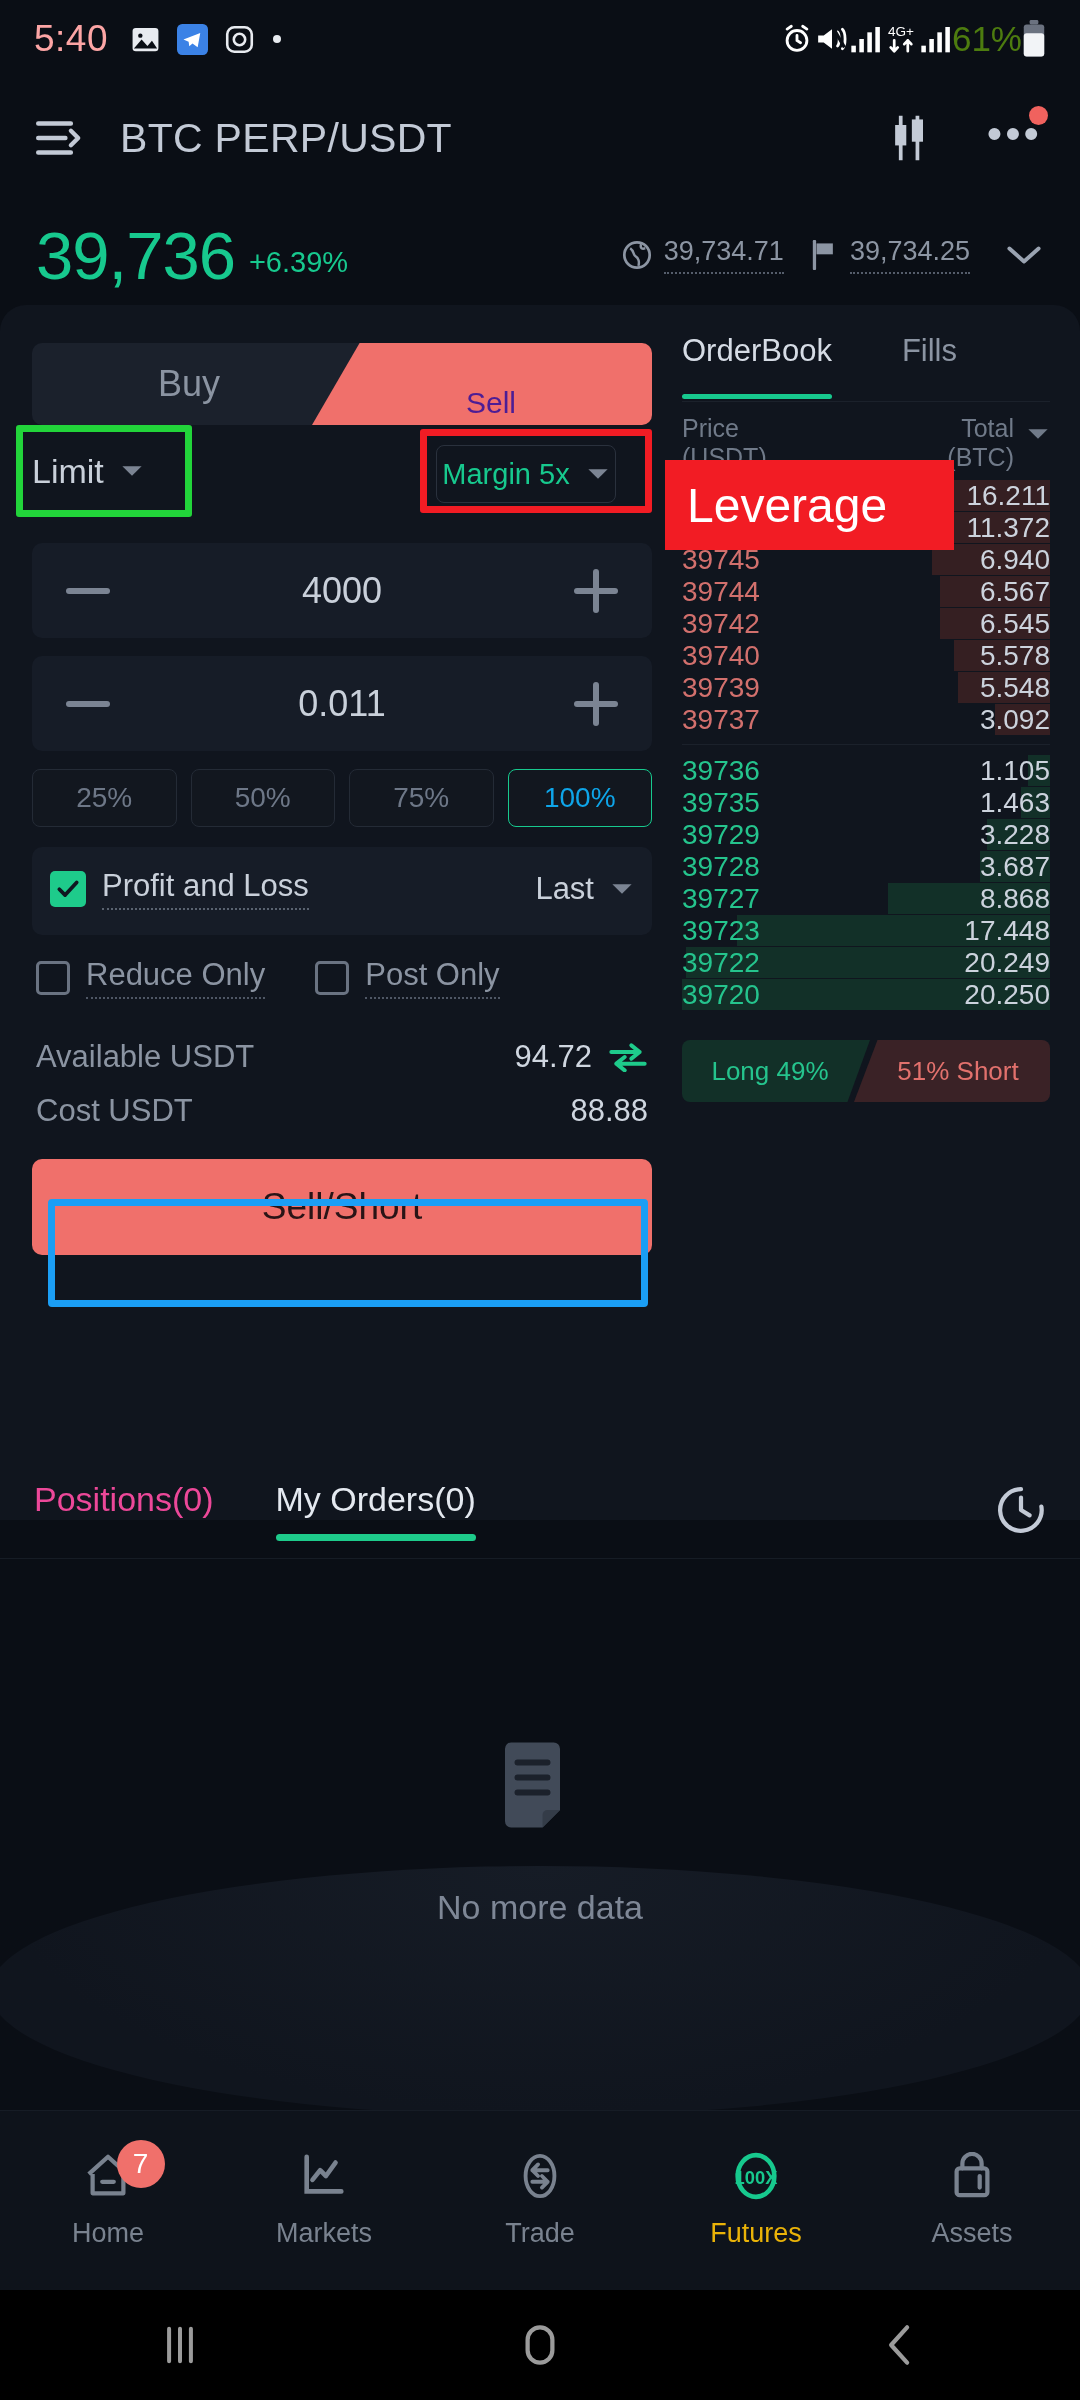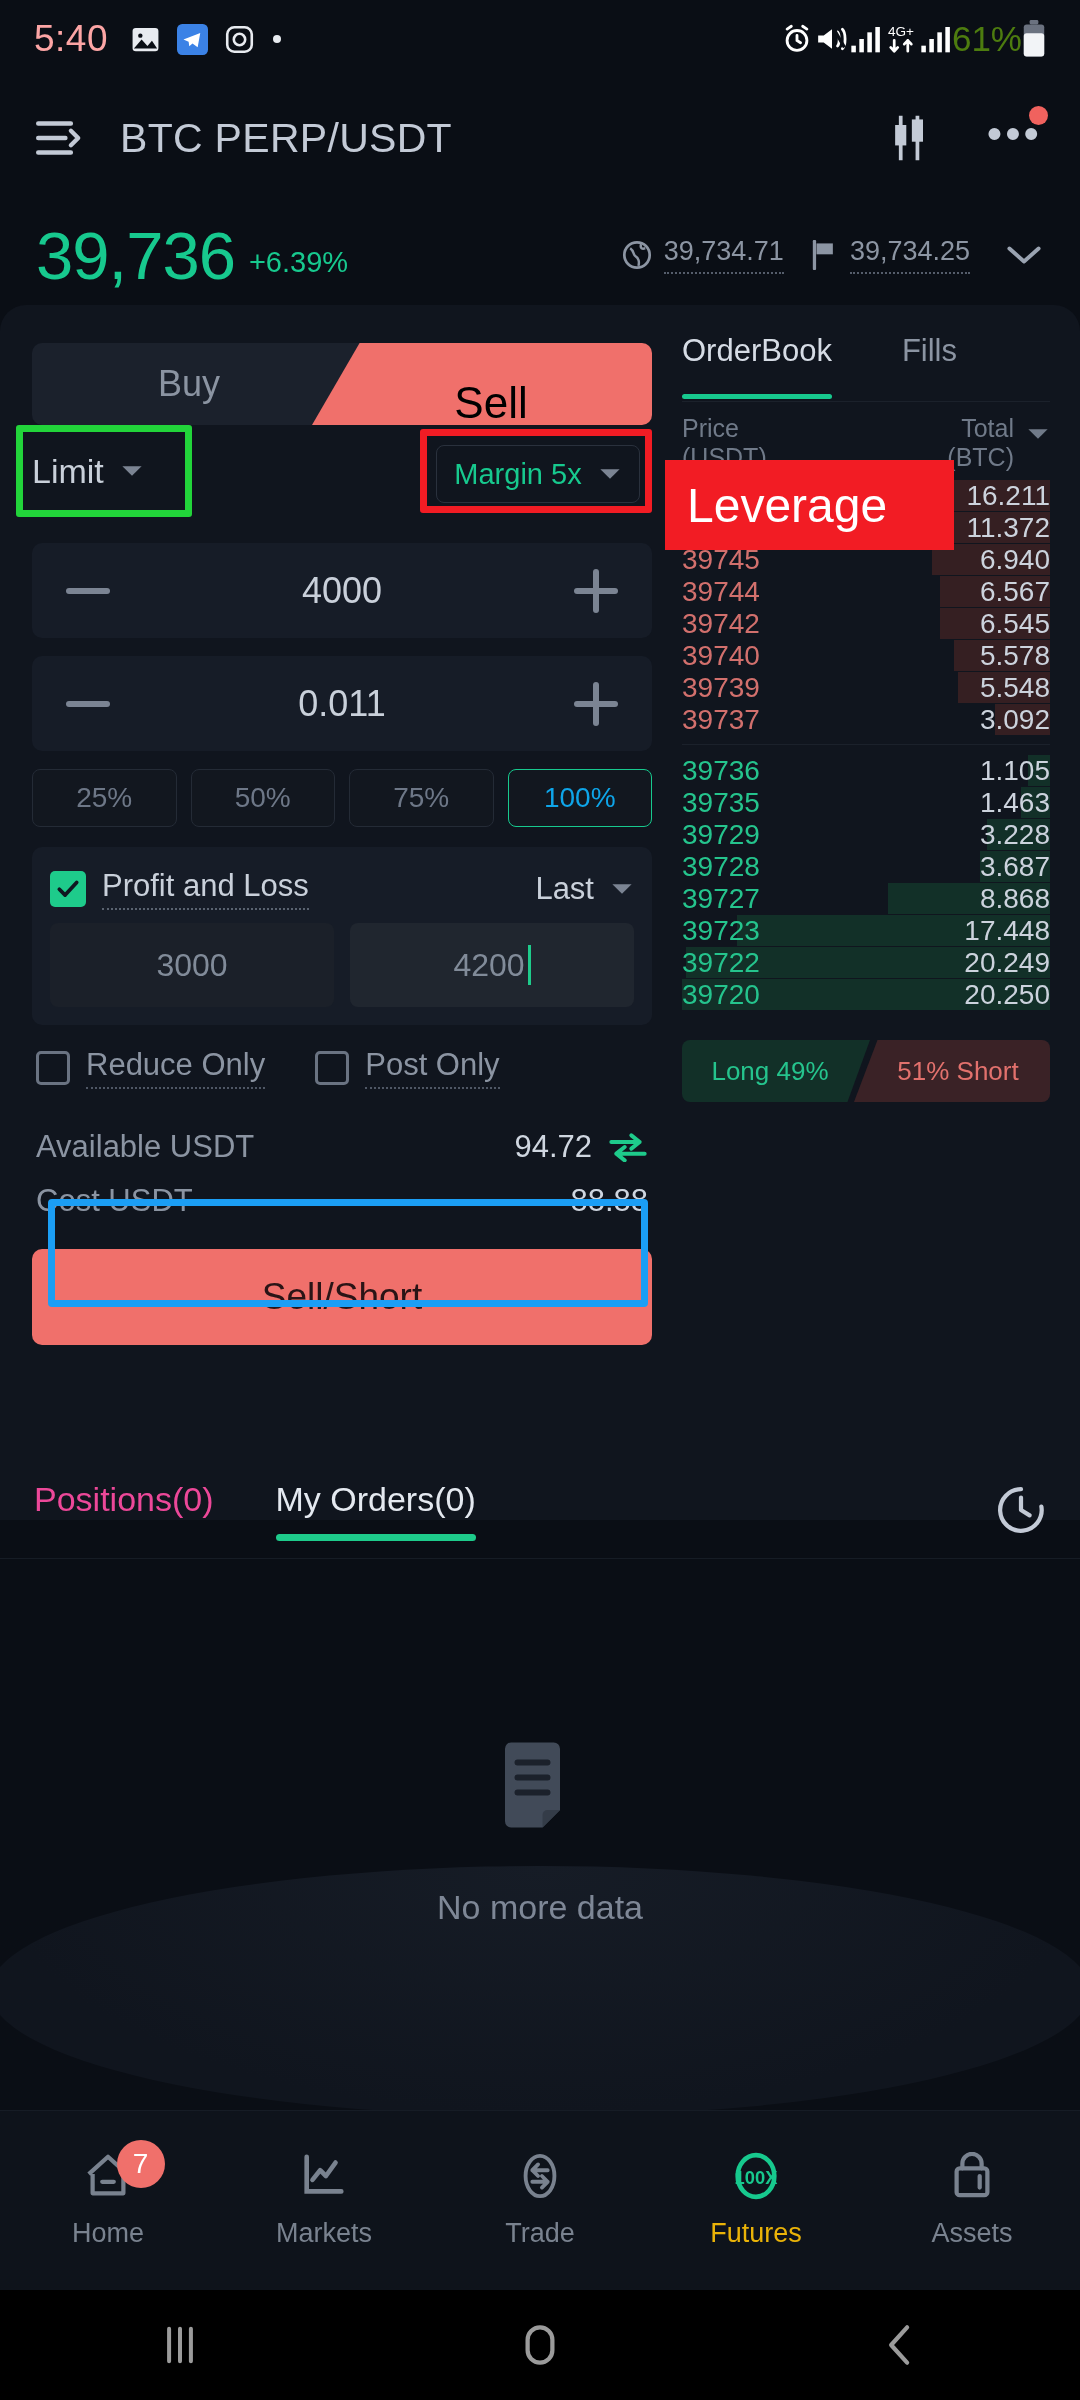--- a/index.html
+++ b/index.html
@@ -67,30 +67,30 @@
     clip-path:polygon(0 0, 100% 0, 86% 100%, 0 100%);
     display:flex; align-items:center; justify-content:center;
   }
   .bs-buy span{ font-size:36px; color:#8b94a2; margin-right:26px;}
   .bs-sell{
     position:absolute; right:0; top:0; width:340px; height:82px;
     background:#f0706b; border-radius:0 10px 10px 0;
     clip-path:polygon(14% 0, 100% 0, 100% 100%, 0 100%);
     display:flex; align-items:center; justify-content:center;
   }
-  .bs-sell span{ font-size:44px; color:#000000; margin-left:18px;margin-top:37px;}
+  .bs-sell span{ font-size:30px; color:#4c1d95; margin-left:18px;margin-top:37px;}
 
   .selrow{ position:relative; height:84px; margin-top:16px; }
   .limit-box{
     position:absolute; left:0; top:0; width:142px; height:60px;
     display:flex; align-items:center; gap:16px;
   }
   .limit-box .lbl{ font-size:34px; color:#c9d0da;}
   .margin-box{
-    position:absolute; left:404px; top:4px; width:204px; height:58px;
+    position:absolute; left:404px; top:4px; width:180px; height:58px;
     border:1.5px solid #2a313d; border-radius:8px;
     display:flex; align-items:center; justify-content:center; gap:16px;
   }
   .margin-box .lbl{ font-size:29px; color:#17c98e;}
 
   .ann-green{
     position:absolute; left:-16px; top:-16px; width:176px; height:92px;
     border:7px solid #22d43a; border-radius:3px; pointer-events:none;
   }
   .ann-red-lev{
@@ -480,27 +480,20 @@
         <span class="pl-label">Profit and Loss</span>
         <span class="pl-last">
           <span class="lbl">Last</span>
           <span>
             <svg width="24" height="16" viewBox="0 0 14 10">
                 <path d="M1 2l6 6 6-6z" fill="#7b8493"></path>
               </svg>
           </span>
         </span>
       </div>
-      <div class="pl-fields">
-        <div class="pl-field">3000</div>
-        <div class="pl-field focused">
-          <span>4200</span>
-            <span class="caret"></span>
-        </div>
-      </div>
     </div>
     <div class="ann-blue"></div>
 
     <div class="onlyrow">
       <div class="onlyitem">
         <span class="cbx-empty"></span>
         <span class="lbl">Reduce Only</span>
       </div>
       <div class="onlyitem">
         <span class="cbx-empty"></span>

